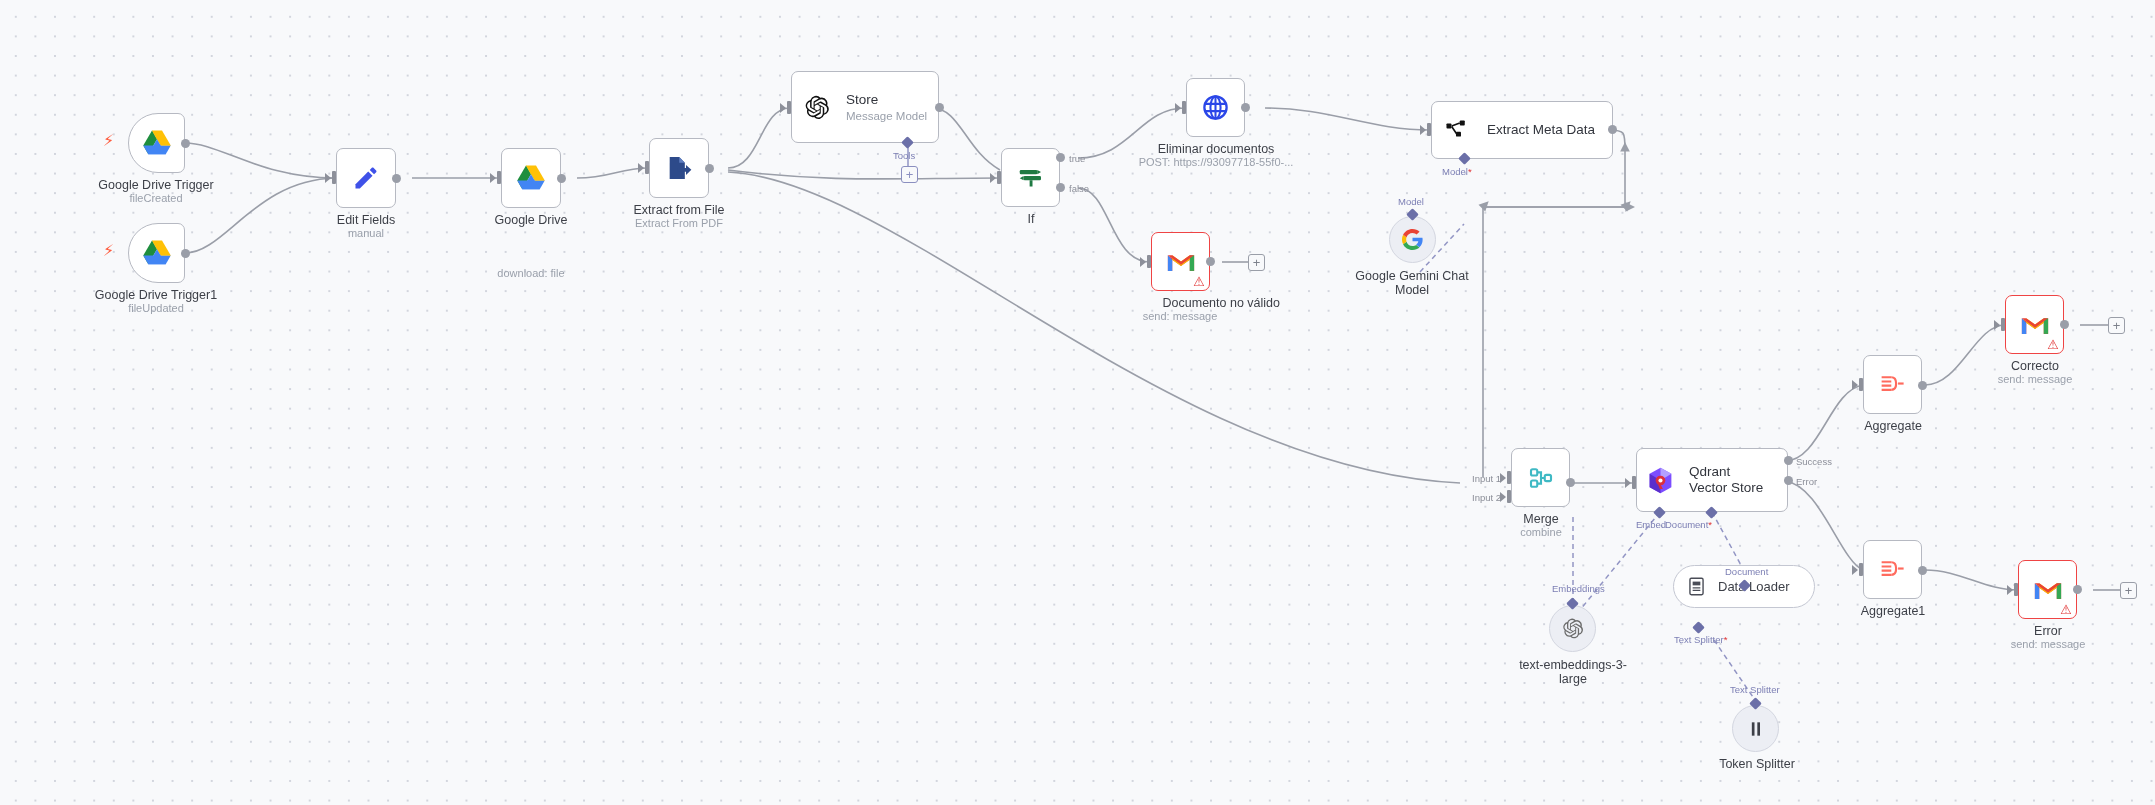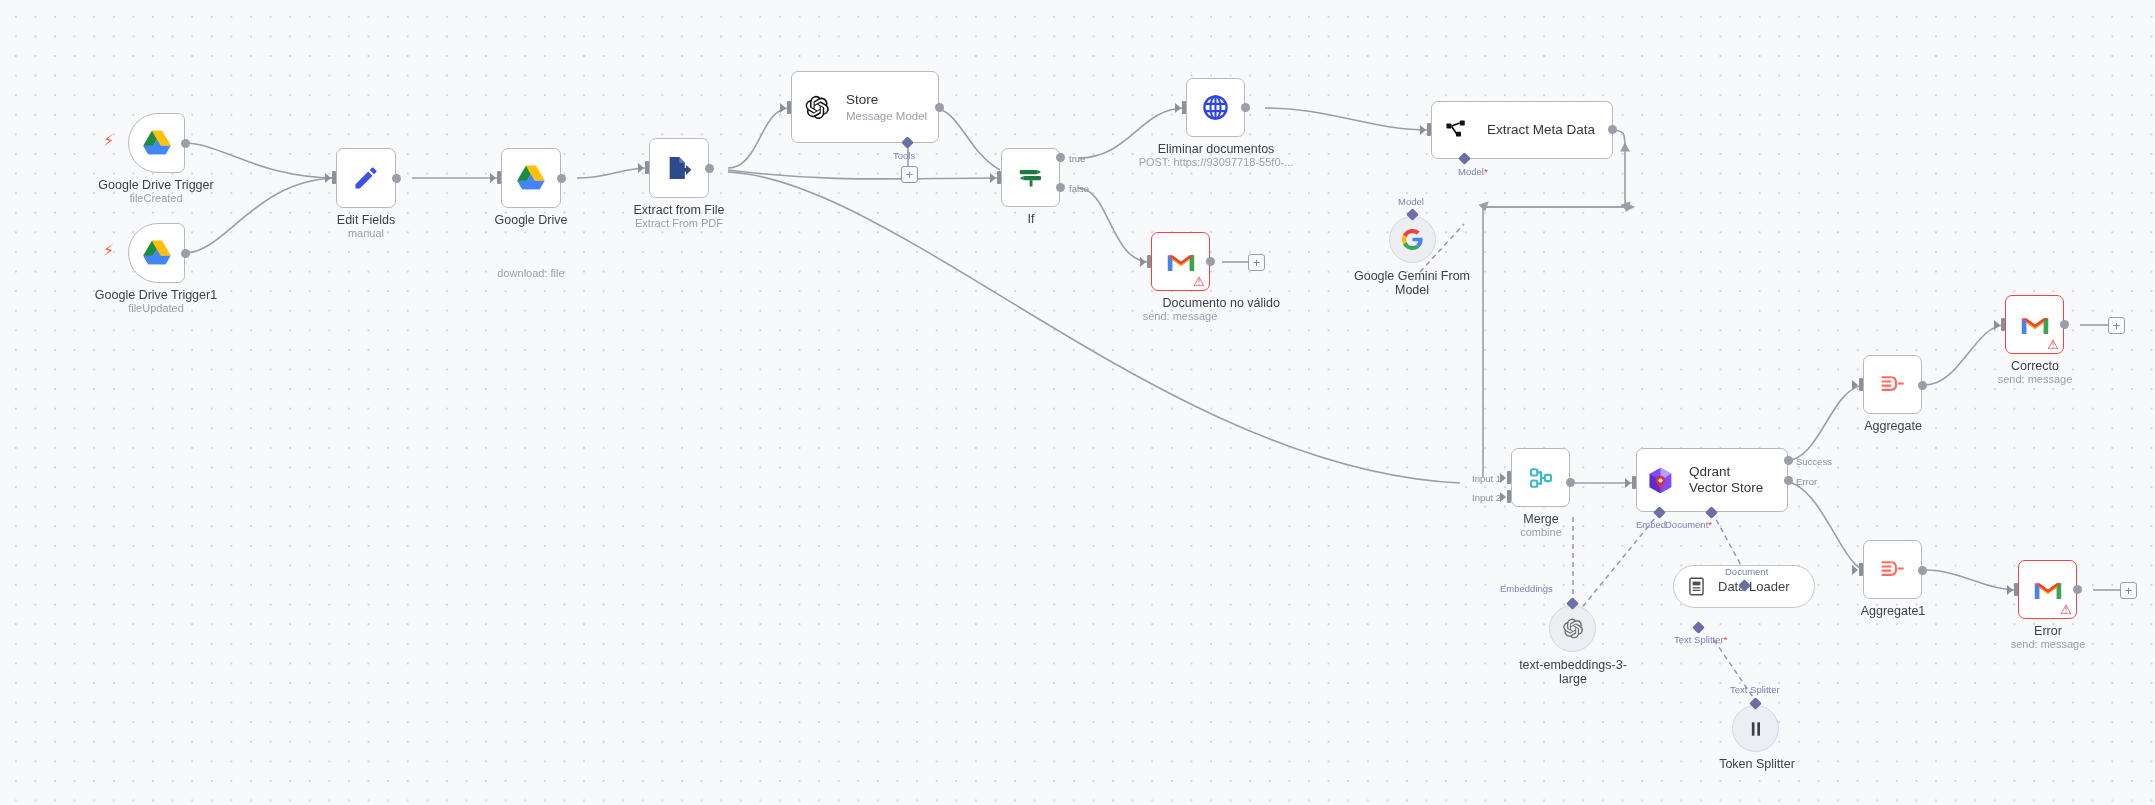--- a/index.html
+++ b/index.html
@@ -318,37 +318,37 @@
         <svg width="26" height="26" viewBox="0 0 24 24" style="margin-left:11px;flex:none;">
           <rect x="3.2" y="6" width="4.6" height="4.6" rx="0.8" fill="#111"></rect>
           <rect x="15.5" y="3.2" width="4.6" height="4.6" rx="0.8" fill="#111"></rect>
           <rect x="12" y="13.5" width="4.6" height="4.6" rx="0.8" fill="#111"></rect>
           <path d="M8 8.3 L15.5 5.6 M8 8.8 L12.5 15.5" stroke="#111" stroke-width="1.5" fill="none"></path>
         </svg>
         <div class="boxtitle" style="margin-left:18px;">Extract Meta Data</div>
       </div>
       <div class="dot" style="left:1608px;top:125px;"></div>
       <div class="diamond" style="left:1460px;top:154px;"></div>
-      <div class="portlbl ai" style="left:1442px;top:166px;margin-left:16px;">
+      <div class="portlbl ai" style="left:1442px;top:166px;">
         <span>Model</span><span class="req">*</span>
       </div>
     </div>
 
     <div class="node">
       <div class="circle" style="left:1389px;top:216px;">
         <svg width="23" height="23" viewBox="0 0 48 48">
           <path fill="#4285F4" d="M45.1 24.5c0-1.6-.1-2.8-.4-4H24v7.3h12.1c-.2 2-1.6 5-4.5 7l6.9 5.3c4.1-3.8 6.6-9.4 6.6-15.6z"></path>
           <path fill="#34A853" d="M24 46c5.9 0 10.9-2 14.5-5.3l-6.9-5.3c-1.9 1.3-4.4 2.2-7.6 2.2-5.8 0-10.7-3.8-12.5-9.1l-7.1 5.5C8 41.3 15.4 46 24 46z"></path>
           <path fill="#FBBC05" d="M11.5 28.5c-.5-1.4-.7-2.9-.7-4.5s.3-3.1.7-4.5l-7.1-5.5C2.9 17 2 20.4 2 24s.9 7 2.4 10z"></path>
           <path fill="#EA4335" d="M24 10.4c4.1 0 6.9 1.8 8.5 3.3l6.2-6C34.9 4.2 29.9 2 24 2 15.4 2 8 6.7 4.4 14l7.1 5.5c1.8-5.3 6.7-9.1 12.5-9.1z"></path>
         </svg>
       </div>
       <div class="diamond" style="left:1408px;top:210px;"></div>
       <div class="portlbl ai" style="left:1398px;top:196px;">Model</div>
-      <div class="lbl wrap" style="left:1352px;top:269px;width:120px;">Google Gemini From Model</div>
+      <div class="lbl wrap" style="left:1352px;top:269px;width:120px;">Google Gemini Chat Model</div>
     </div>
 
     <div class="node">
       <div class="portlbl" style="left:1472px;top:473px;">Input 1</div>
       <div class="inarrow" style="left:1500px;top:473px;"></div>
       <div class="inbar" style="left:1507px;top:471px;"></div>
       <div class="portlbl" style="left:1472px;top:492px;">Input 2</div>
       <div class="inarrow" style="left:1500px;top:492px;"></div>
       <div class="inbar" style="left:1507px;top:490px;"></div>
       <div class="box" style="left:1511px;top:448px;width:59px;height:59px;">
@@ -390,21 +390,21 @@
       </div>
     </div>
 
     <div class="node">
       <div class="circle" style="left:1549px;top:605px;">
         <svg width="23" height="23" viewBox="0 0 24 24">
           <path d="M21.5 10a5.1 5.1 0 0 0-.45-4.23 5.23 5.23 0 0 0-5.6-2.48A5.2 5.2 0 0 0 6.6 5.3a5.12 5.12 0 0 0-3.42 2.47 5.15 5.15 0 0 0 .64 6.05 5.1 5.1 0 0 0 .44 4.23 5.23 5.23 0 0 0 5.6 2.48 5.2 5.2 0 0 0 8.85-2.01 5.12 5.12 0 0 0 3.42-2.47 5.16 5.16 0 0 0-.63-6.05Zm-7.8 10.86a3.9 3.9 0 0 1-2.48-.89l.12-.07 4.12-2.37a.67.67 0 0 0 .34-.58V11.1l1.74 1a.06.06 0 0 1 .04.05v4.8a3.87 3.87 0 0 1-3.88 3.9ZM5.35 17.3a3.85 3.85 0 0 1-.47-2.6l.12.08 4.12 2.37a.68.68 0 0 0 .68 0l5.03-2.9v2a.06.06 0 0 1-.03.05l-4.17 2.4a3.9 3.9 0 0 1-5.28-1.4ZM4.26 8.5a3.87 3.87 0 0 1 2.03-1.7v4.88a.66.66 0 0 0 .33.58l5.01 2.88-1.74 1a.06.06 0 0 1-.06 0L5.67 13.7a3.89 3.89 0 0 1-1.41-5.2Zm14.3 3.32-5.03-2.9 1.74-1a.06.06 0 0 1 .06 0l4.17 2.4a3.89 3.89 0 0 1-.6 7.02v-4.88a.67.67 0 0 0-.34-.64Zm1.73-2.6-.12-.08-4.11-2.39a.68.68 0 0 0-.68 0L10.35 9.65v-2a.06.06 0 0 1 .02-.05l4.17-2.4a3.89 3.89 0 0 1 5.75 4.02ZM9.4 12.77l-1.74-1a.06.06 0 0 1-.03-.05V6.93a3.89 3.89 0 0 1 6.37-2.98l-.12.07L9.76 6.4a.67.67 0 0 0-.34.58Zm.95-2.04 2.24-1.3 2.24 1.3v2.58l-2.24 1.29-2.24-1.29Z" fill="#6b6b6b"></path>
         </svg>
       </div>
       <div class="diamond" style="left:1568px;top:599px;"></div>
-      <div class="portlbl ai" style="left:1500px;top:583px;text-align:center;">Embeddings</div>
+      <div class="portlbl ai" style="left:1552px;top:583px;text-align:center;">Embeddings</div>
       <div class="lbl wrap" style="left:1512px;top:658px;width:122px;">text-embeddings-3-large</div>
     </div>
 
     <div class="node">
       <div class="pill" style="left:1673px;top:565px;width:142px;">
         <svg width="21" height="21" viewBox="0 0 24 24">
           <rect x="4.5" y="2.6" width="15" height="18.8" rx="1.6" fill="none" stroke="#4a4d57" stroke-width="1.6"></rect>
           <rect x="7.6" y="6.4" width="8.8" height="4.3" fill="#4a4d57"></rect>
           <path d="M7.6 13.6 h8.8 M7.6 16.4 h8.8" stroke="#4a4d57" stroke-width="1.5"></path>
         </svg>

